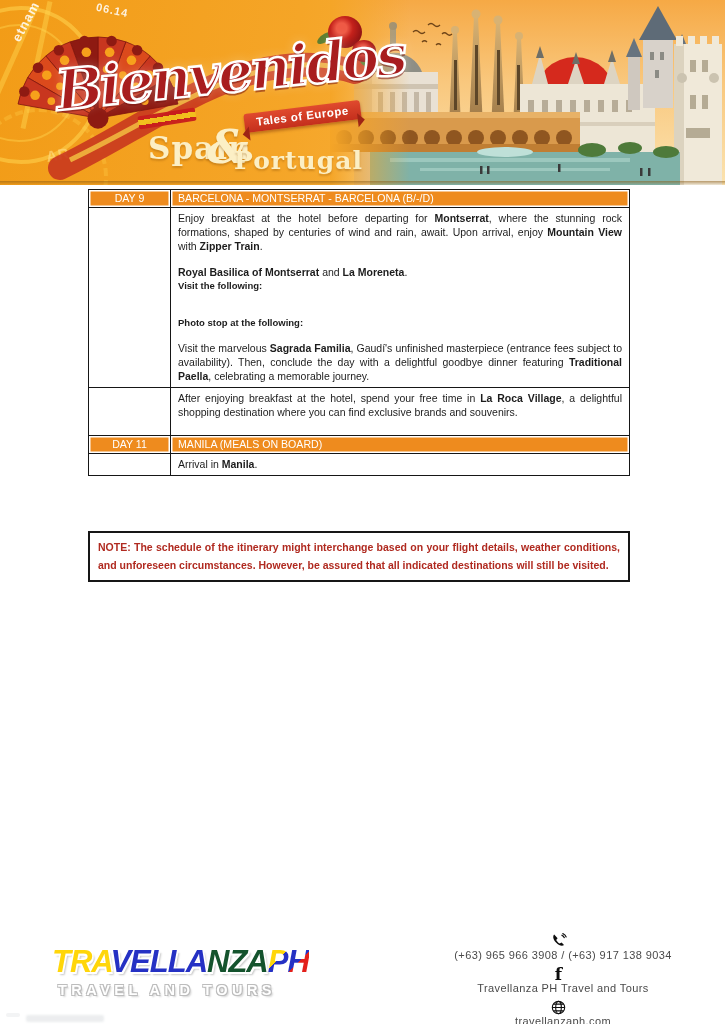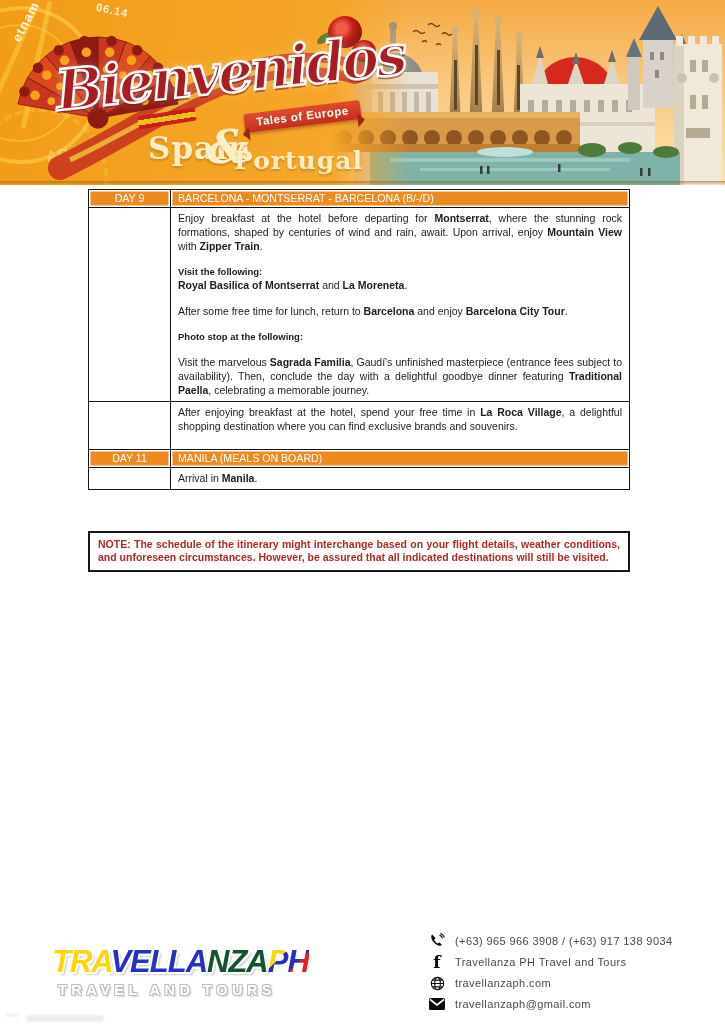--- a/index.html
+++ b/index.html
@@ -64,35 +64,35 @@
   .t-row.head .c1{text-align:center;}
   .t-row.head .c2{padding-left:7px;}
   .c2.content{padding:3px 7px 4px 7px;font-size:10.5px;line-height:14px;color:#1c1c1c;}
   .para{text-align:justify;}
   .para.label{font-size:9.5px;line-height:13px;}
   .gap{height:12px;}
   .b{font-weight:bold;}
 
   
   .notebox{position:absolute;left:88px;top:531px;width:542px;border:2px solid #161616;box-sizing:border-box;
-    padding:5px 8px 6px;color:#b02a20;font-weight:bold;font-size:10.5px;line-height:13px;text-align:justify;}
+    padding:5px 8px 6px;color:#b02a20;font-weight:bold;font-size:10.5px;line-height:18px;text-align:justify;}
 
   
   .logo-wrap{position:absolute;left:52px;top:944px;width:230px;text-align:center;}
   .logo-line{font-style:italic;font-weight:bold;font-size:31px;letter-spacing:-1px;white-space:nowrap;
     text-shadow:1.5px 1.5px 0 #fff,-1.5px -1.5px 0 #fff,1.5px -1.5px 0 #fff,-1.5px 1.5px 0 #fff,2.5px 3px 2px rgba(0,0,0,.22);}
   .logo-line .p1{color:#ffd60a;}
   .logo-line .p2{color:#2531c4;}
   .logo-line .p3{color:#14532d;text-align:center;}
   .logo-line .p4{background:linear-gradient(135deg,#ffd60a 0 34%,#2531c4 34% 64%,#e3201b 64%);
     -webkit-background-clip:text;background-clip:text;color:transparent;text-shadow:none;}
   .logo-tagline{margin-top:2px;font-weight:bold;font-size:14.5px;letter-spacing:4.5px;color:#ffffff;
     text-shadow:1px 1px 0 #bdbdbd,-1px -1px 0 #bdbdbd,1px -1px 0 #bdbdbd,-1px 1px 0 #bdbdbd,2px 2px 2px rgba(0,0,0,.18);}
   .contacts{position:absolute;left:428px;top:933px;width:270px;}
-  .contact-row{display:flex;align-items:center;margin-bottom:5px;min-height:16px;}
+  .contact-row{display:flex;align-items:center;margin-bottom:5px;min-height:16px;flex-direction:column;}
   .contact-icon{width:18px;height:16px;flex:none;margin-right:9px;display:flex;align-items:center;justify-content:center;}
   .contact-text{font-size:11px;color:#4a4a4a;letter-spacing:.4px;}
   .fb-glyph{font-family:"DejaVu Serif",serif;font-weight:bold;font-size:17px;color:#0d0d0d;line-height:14px;}
 
   .edge-artifact{position:absolute;left:26px;top:1015px;width:78px;height:7px;background:#c9cdd2;opacity:.35;
     border-radius:2px;filter:blur(1px);}
   .edge-artifact2{position:absolute;left:6px;top:1013px;width:14px;height:4px;background:#d4d7da;opacity:.28;border-radius:2px;}
 </style>
 </head>
 <body>
@@ -332,24 +332,23 @@
   <div class="itable">
       <div class="t-row head">
         <div class="c1">DAY 9</div>
         <div class="c2">BARCELONA - MONTSERRAT - BARCELONA (B/-/D)</div>
       </div>
       <div class="t-row">
         <div class="c1"></div>
         <div class="c2 content">
           <div class="para"><span>Enjoy breakfast at the hotel before departing for </span><span class="b">Montserrat</span><span>, where the stunning rock formations, shaped by centuries of wind and rain, await. Upon arrival, enjoy </span><span class="b">Mountain View</span><span> with </span><span class="b">Zipper Train</span><span>.</span></div>
           <div class="gap"></div>
+          <div class="para"><span class="b">Royal Basilica of Montserrat</span><span> and </span><span class="b">La Moreneta</span><span>.</span></div>
           <div class="para label"><span class="b">Visit the following:</span></div>
-          <div class="para"><span class="b">Royal Basilica of Montserrat</span><span> and </span><span class="b">La Moreneta</span><span>.</span></div>
           <div class="gap"></div>
-          <div class="para"><span>After some free time for lunch, return to </span><span class="b">Barcelona</span><span> and enjoy </span><span class="b">Barcelona City Tour</span><span>.</span></div>
           <div class="gap"></div>
           <div class="para label"><span class="b">Photo stop at the following:</span></div>
           <div class="gap"></div>
           <div class="para"><span>Visit the marvelous </span><span class="b">Sagrada Familia</span><span>, Gaudí's unfinished masterpiece (entrance fees subject to availability). Then, conclude the day with a delightful goodbye dinner featuring </span><span class="b">Traditional Paella</span><span>, celebrating a memorable journey.</span></div>
         </div>
       </div>
       <div class="t-row">
         <div class="c1"></div>
         <div class="c2 content">
           <div class="para"><span>After enjoying breakfast at the hotel, spend your free time in </span><span class="b">La Roca Village</span><span>, a delightful shopping destination where you can find exclusive brands and souvenirs.</span></div>

